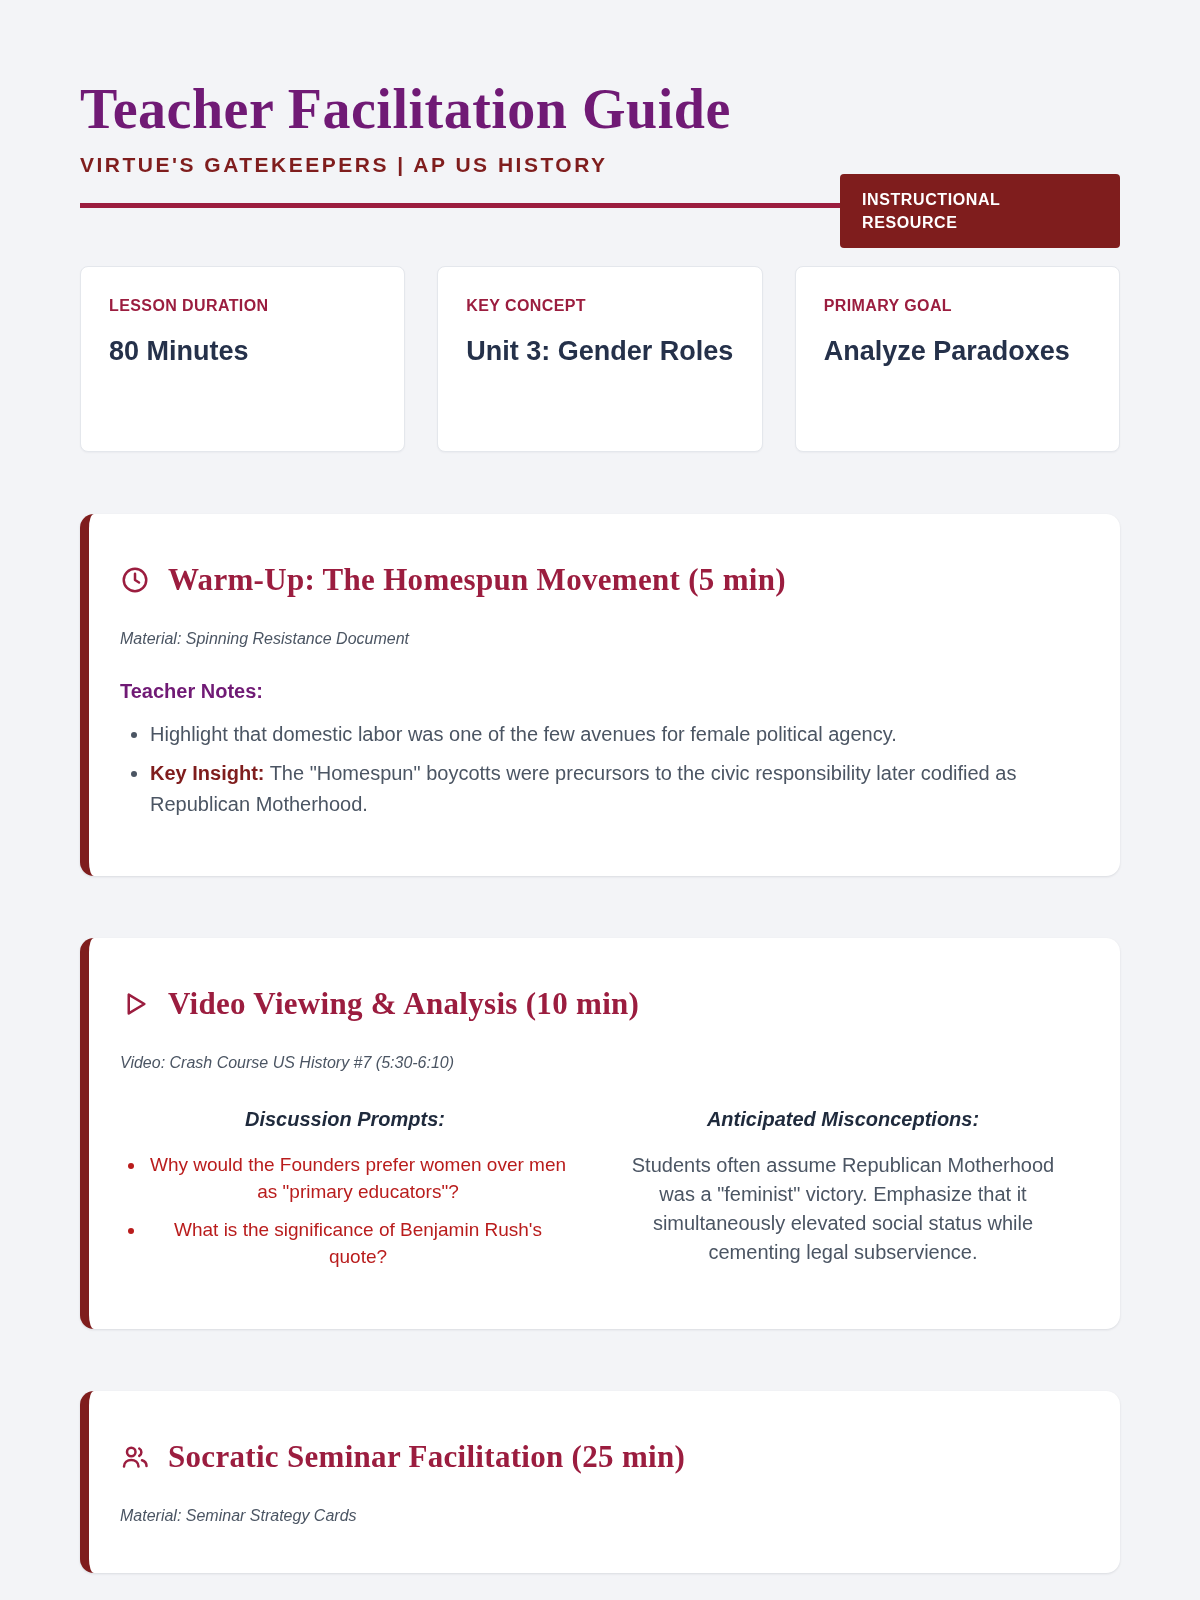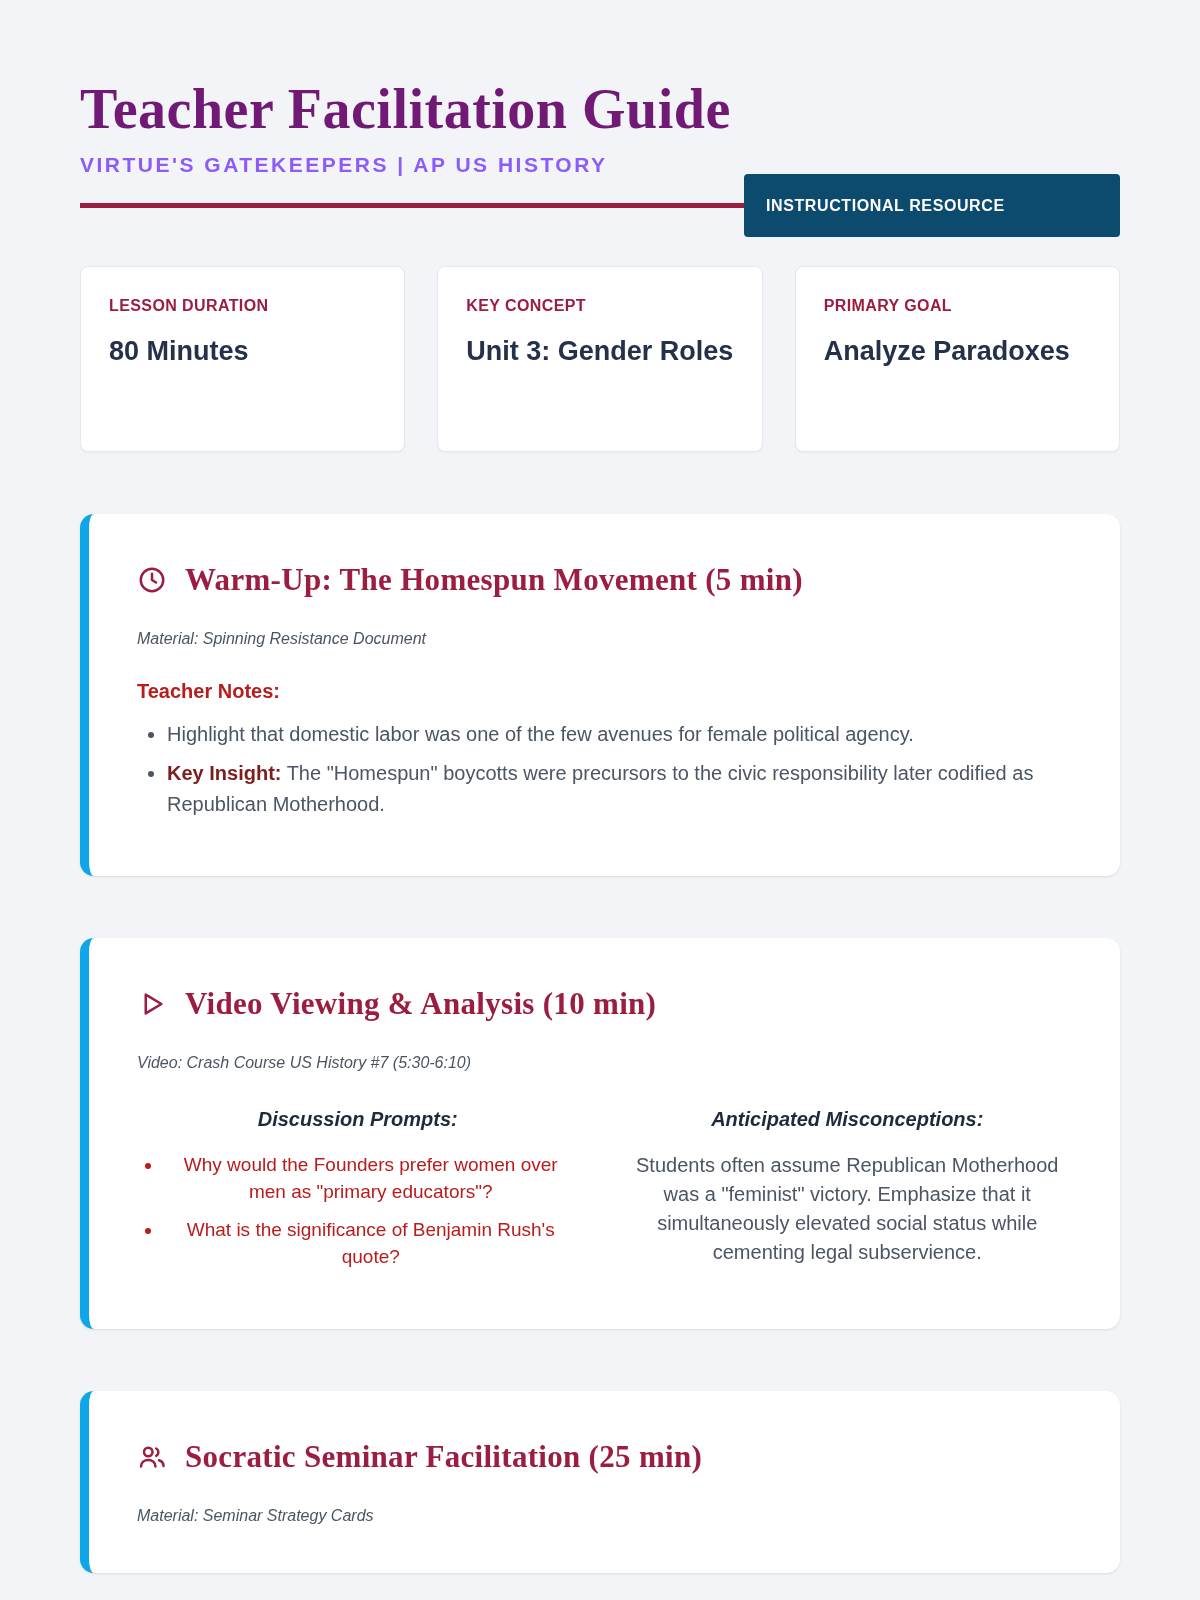--- a/index.html
+++ b/index.html
@@ -21,33 +21,33 @@
     line-height: 1.12;
     color: #701a75;
     max-width: 680px;
     letter-spacing: 0.5px;
   }
   .page-subtitle {
     margin-top: 12px;
     font-size: 21px;
     font-weight: 700;
     letter-spacing: 2.5px;
-    color: #8b5cf6;
+    color: #7f1d1d;
   }
   .resource-badge {
     position: absolute;
     top: 96px; right: 0;
-    width: 376px;
-    background: #0c4a6e;
+    width: 280px;
+    background: #7f1d1d;
     color: #ffffff;
     font-size: 16px;
     font-weight: 700;
     letter-spacing: 0.6px;
     line-height: 1.45;
-    padding: 20px 22px;
+    padding: 14px 22px;
     border-radius: 4px;
   }
   .header-rule {
     margin-top: 26px;
     height: 5px;
     background: #9b1d3f;
     border: none;
   }
 
   
@@ -78,22 +78,22 @@
     font-weight: 700;
     line-height: 1.35;
     color: #25314a;
   }
 
   
   .section-card {
     margin-top: 62px;
     background: #ffffff;
     border-radius: 14px;
-    border-left: 9px solid #0ea5e9;
-    padding: 48px 52px 48px 48px;
+    border-left: 9px solid #7f1d1d;
+    padding: 48px 52px 48px 31px;
     box-shadow: 0 1px 3px rgba(16,24,40,0.07), 0 1px 2px rgba(16,24,40,0.04);
   }
   .section-title-row {
     display: flex;
     align-items: center;
     gap: 18px;
   }
   .section-icon {
     color: #9b1d3f;
     width: 30px; height: 30px;
@@ -110,21 +110,21 @@
   .material-line {
     margin-top: 32px;
     font-style: italic;
     font-size: 16px;
     color: #4b5563;
   }
   .notes-heading {
     margin-top: 32px;
     font-size: 20px;
     font-weight: 700;
-    color: #b91c1c;
+    color: #701a75;
   }
   .bullet-list {
     margin-top: 16px;
     padding-left: 30px;
     font-size: 20px;
     line-height: 1.55;
     color: #4b5563;
   }
   .bullet-list li { margin-bottom: 8px; }
   .bullet-list strong { color: #7f1d1d; }

